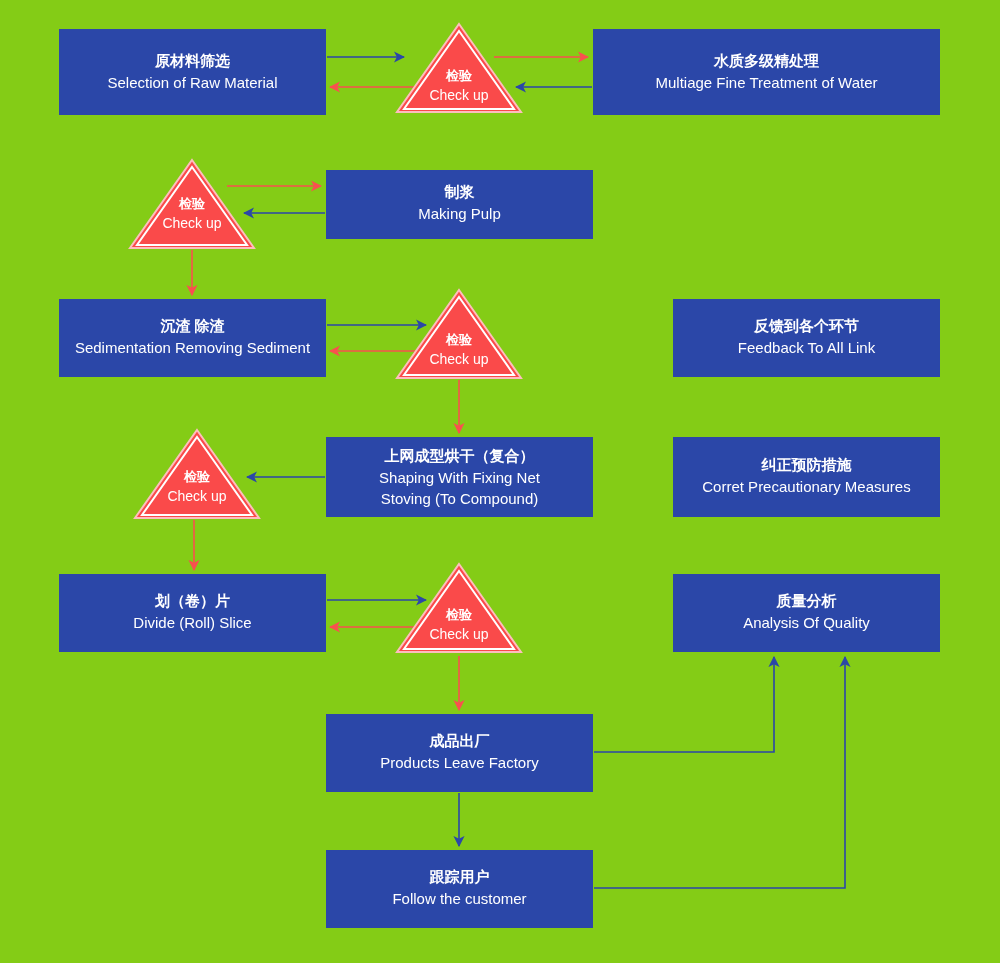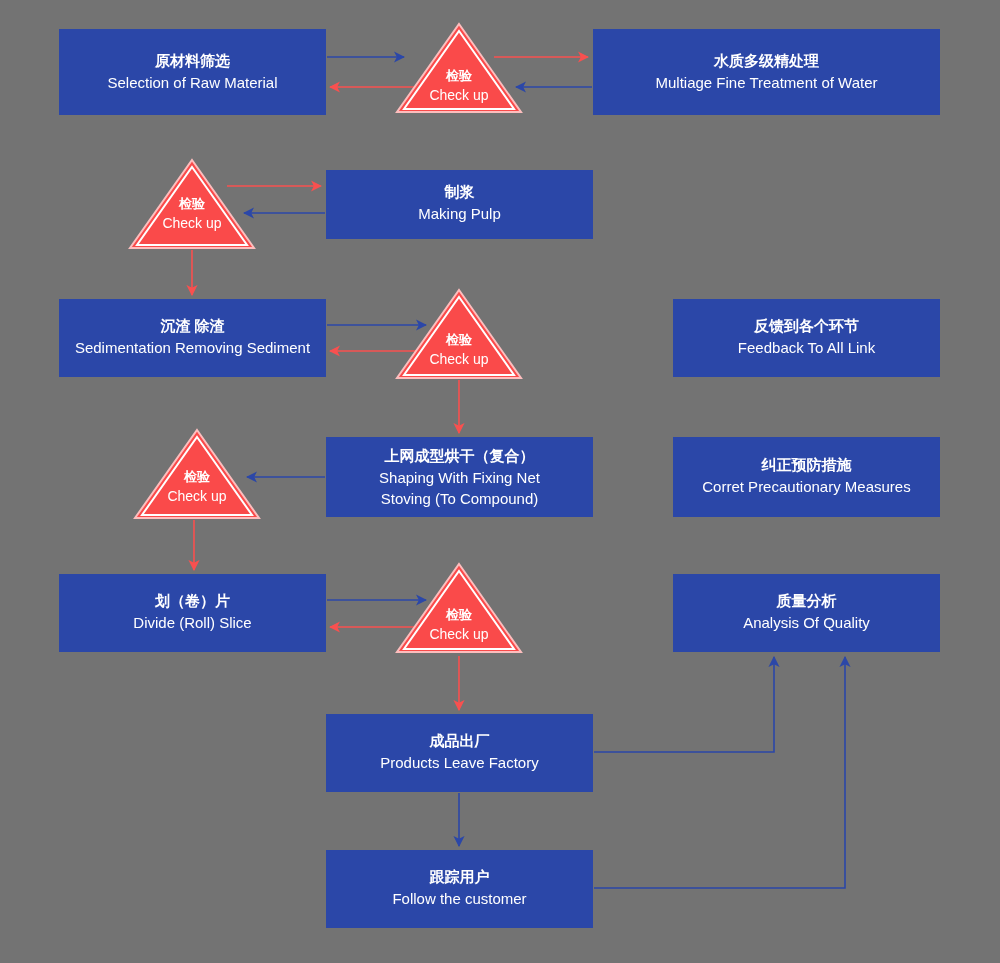--- a/index.html
+++ b/index.html
@@ -10,21 +10,21 @@
   body {
     width: 1000px;
     height: 963px;
     font-family: "Liberation Sans", sans-serif;
     overflow: hidden;
   }
   #flowchart-root {
     position: relative;
     width: 1000px;
     height: 963px;
-    background: #737373;
+    background: #84cc16;
   }
   svg.layer {
     position: absolute;
     top: 0;
     left: 0;
     width: 1000px;
     height: 963px;
   }
   .box-label {
     fill: #ffffff;

